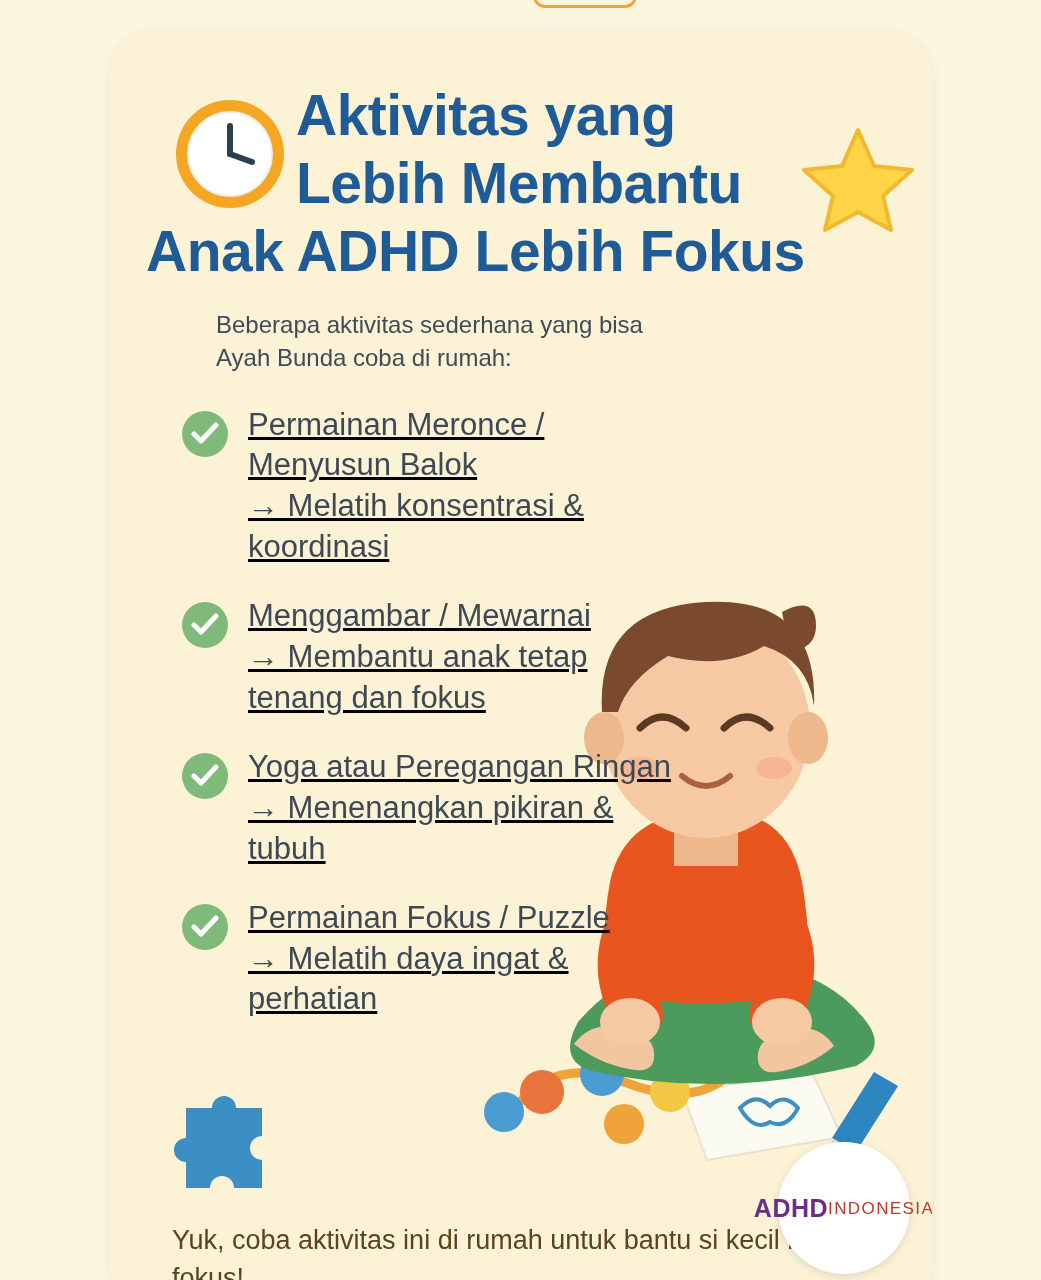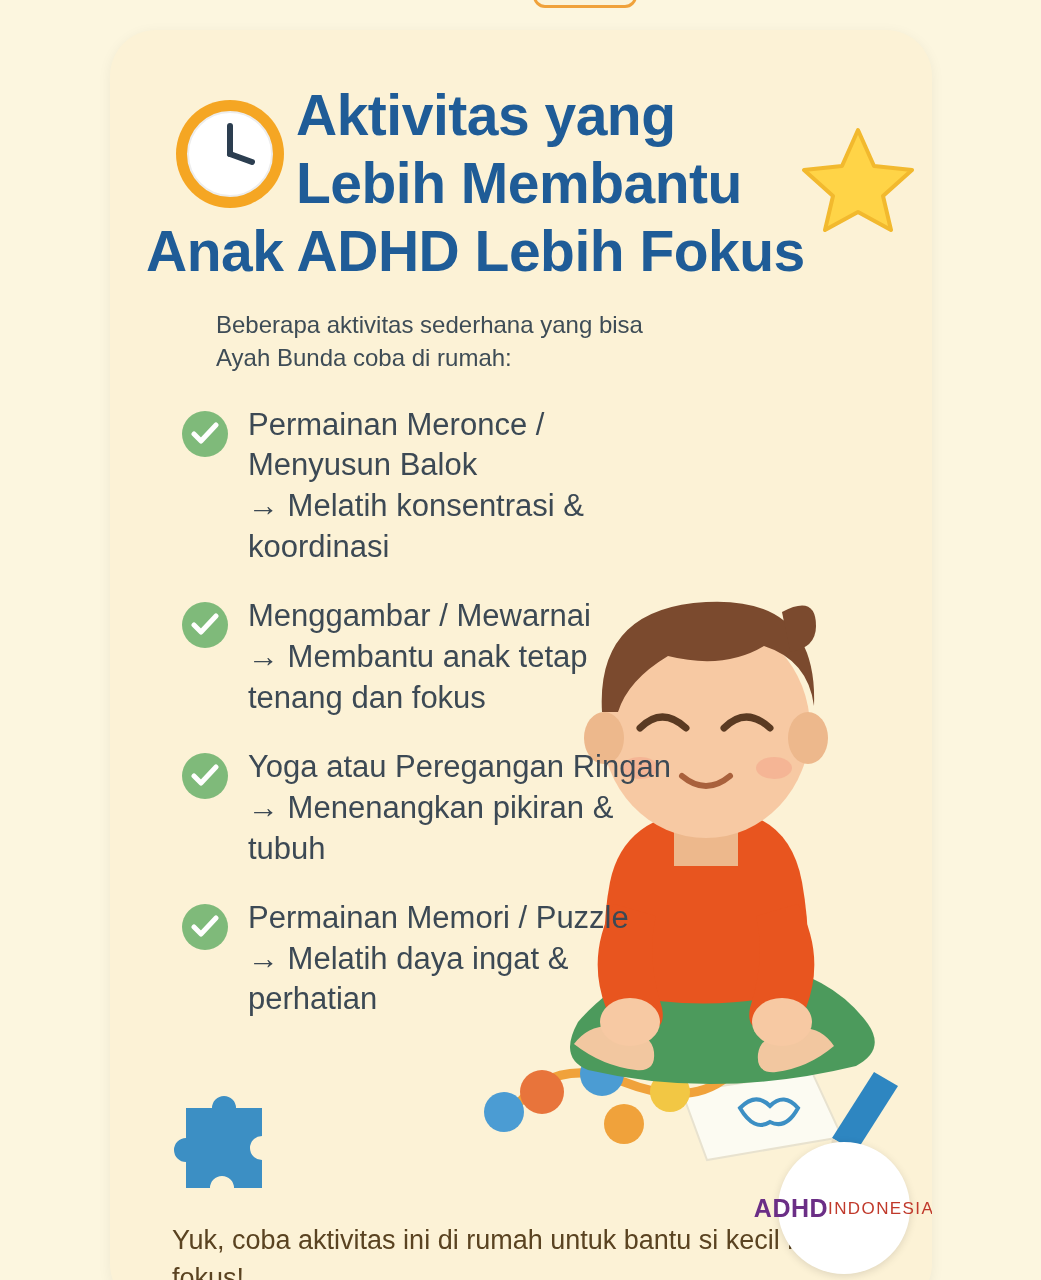--- a/index.html
+++ b/index.html
@@ -78,20 +78,21 @@
     line-height: 1.38;
     margin: 24px 0 0 72px;
     max-width: 700px;
   }
 
   
   .list {
     margin: 30px 0 0 72px;
     position: relative;
     z-index: 3;
+    text-decoration: underline;
   }
   .item {
     display: flex;
     align-items: flex-start;
     margin-bottom: 28px;
   }
   .check {
     flex: 0 0 auto;
     width: 46px;
     height: 46px;
@@ -244,21 +245,21 @@
       </span>
     </div>
 
     <div class="item">
       <span class="check">
         <svg width="28" height="26" viewBox="0 0 28 26">
           <path d="M3 13 L10 20 L25 4" fill="none" stroke="#FFFFFF" stroke-width="5" stroke-linecap="round" stroke-linejoin="round"></path>
         </svg>
       </span>
       <span class="item-text">
-        <span>Permainan Memori / Puzzle</span>
+        <span>Permainan Fokus / Puzzle</span>
         <span class="arrow-line">→ Melatih daya ingat &amp; perhatian</span>
       </span>
     </div>
 
   </div>
 
   <div class="illus">
     <svg viewBox="0 0 440 640" width="440" height="640">
 
       <path d="M200 540 L330 520 L360 585 L225 608 Z" fill="#FCFBF2" stroke="#E8E2CF" stroke-width="2"></path>

